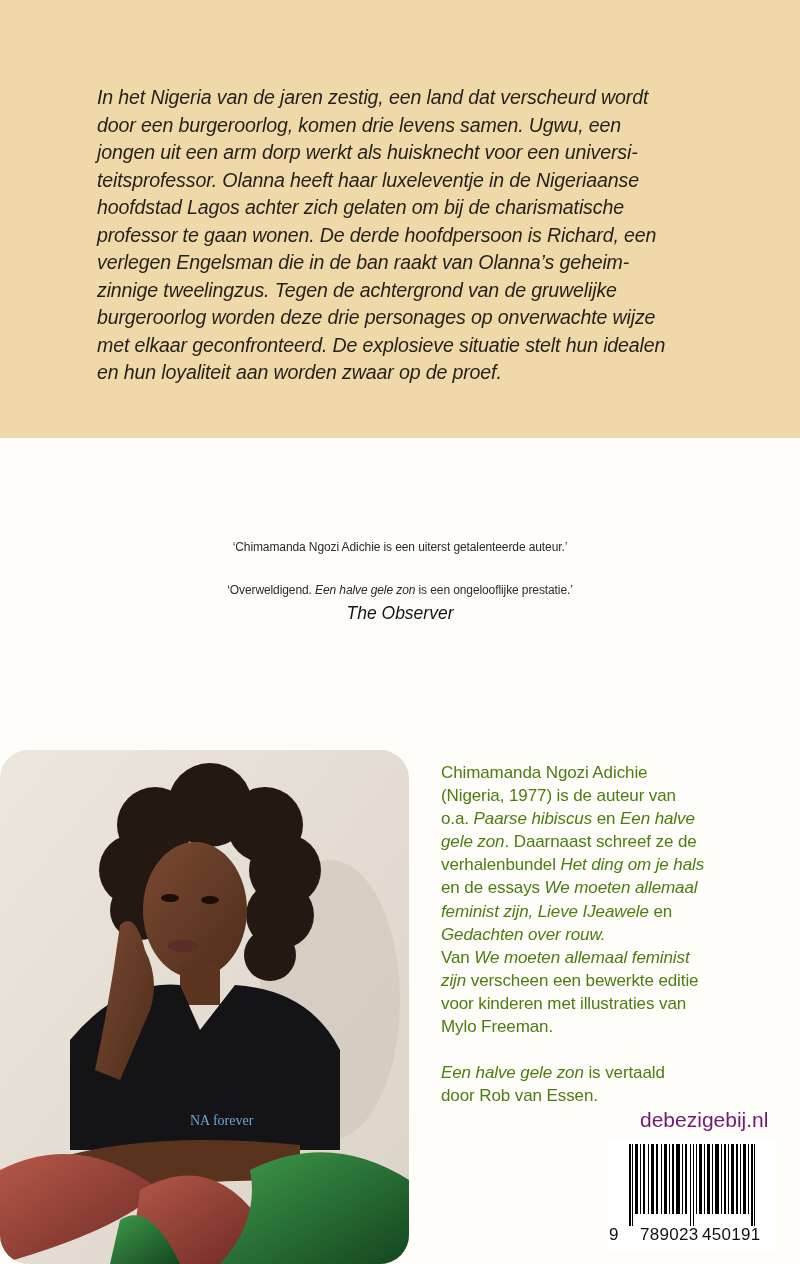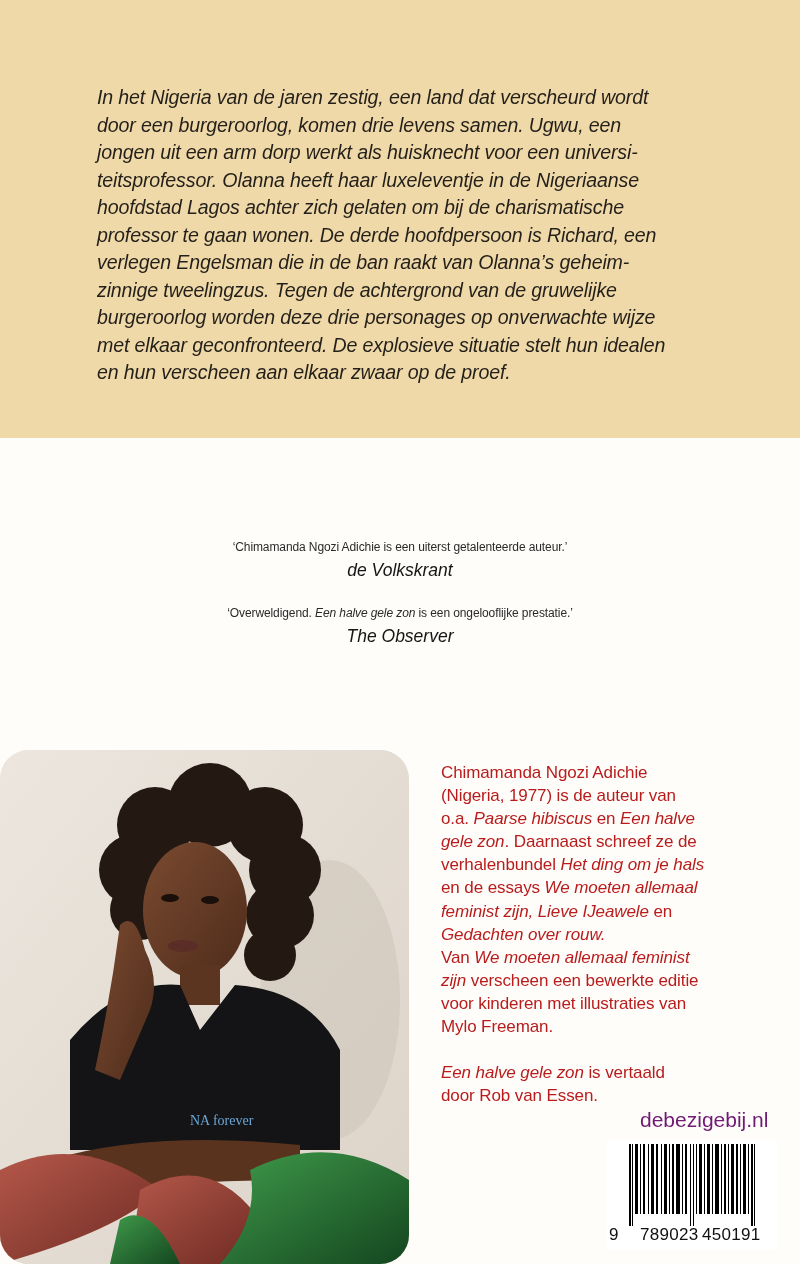--- a/index.html
+++ b/index.html
@@ -30,21 +30,21 @@
   .photo {
     position: absolute; left: 0; top: 750px; width: 409px; height: 514px;
     background: linear-gradient(180deg, #ebe5dd 0%, #e6dfd6 60%, #ddd5cb 100%);
     overflow: hidden;
     border-radius: 29px;
   }
   .photo svg { display: block; }
 
   .bio {
     position: absolute; left: 441px; top: 761px; width: 340px;
-    font-size: 17px; line-height: 23.1px; color: #b91c1c; letter-spacing: -0.1px;
+    font-size: 17px; line-height: 23.1px; color: #4d7c0f; letter-spacing: -0.1px;
   }
   .bio .line { display: block; white-space: nowrap; }
   .bio .gap { display: block; height: 23px; }
 
   .website {
     position: absolute; left: 640px; top: 1108px; font-size: 21px; color: #701a75;
   }
   .barcode-wrap {
     position: absolute; left: 607px; top: 1140px; width: 170px; height: 110px;
     background: #fff;
@@ -64,27 +64,26 @@
   <span class="line">In het Nigeria van de jaren zestig, een land dat verscheurd wordt</span>
   <span class="line">door een burgeroorlog, komen drie levens samen. Ugwu, een</span>
   <span class="line">jongen uit een arm dorp werkt als huisknecht voor een universi-</span>
   <span class="line">teitsprofessor. Olanna heeft haar luxeleventje in de Nigeriaanse</span>
   <span class="line">hoofdstad Lagos achter zich gelaten om bij de charismatische</span>
   <span class="line">professor te gaan wonen. De derde hoofdpersoon is Richard, een</span>
   <span class="line">verlegen Engelsman die in de ban raakt van Olanna’s geheim-</span>
   <span class="line">zinnige tweelingzus. Tegen de achtergrond van de gruwelijke</span>
   <span class="line">burgeroorlog worden deze drie personages op onverwachte wijze</span>
   <span class="line">met elkaar geconfronteerd. De explosieve situatie stelt hun idealen</span>
-  <span class="line">en hun verscheen aan elkaar zwaar op de proef.</span>
+  <span class="line">en hun loyaliteit aan worden zwaar op de proef.</span>
 </div>
 
 <div class="reviews">
   <div class="review">
     <span class="quote">‘Chimamanda Ngozi Adichie is een uiterst getalenteerde auteur.’</span>
-    <span class="source">de Volkskrant</span>
   </div>
   <div class="review">
     <span class="quote"><span>‘Overweldigend. </span><em>Een halve gele zon</em><span> is een ongelooflijke prestatie.’</span></span>
     <span class="source">The Observer</span>
   </div>
 </div>
 
 <div class="photo">
   <svg width="409" height="514" viewBox="0 0 409 514" xmlns="http://www.w3.org/2000/svg">
     <defs>

